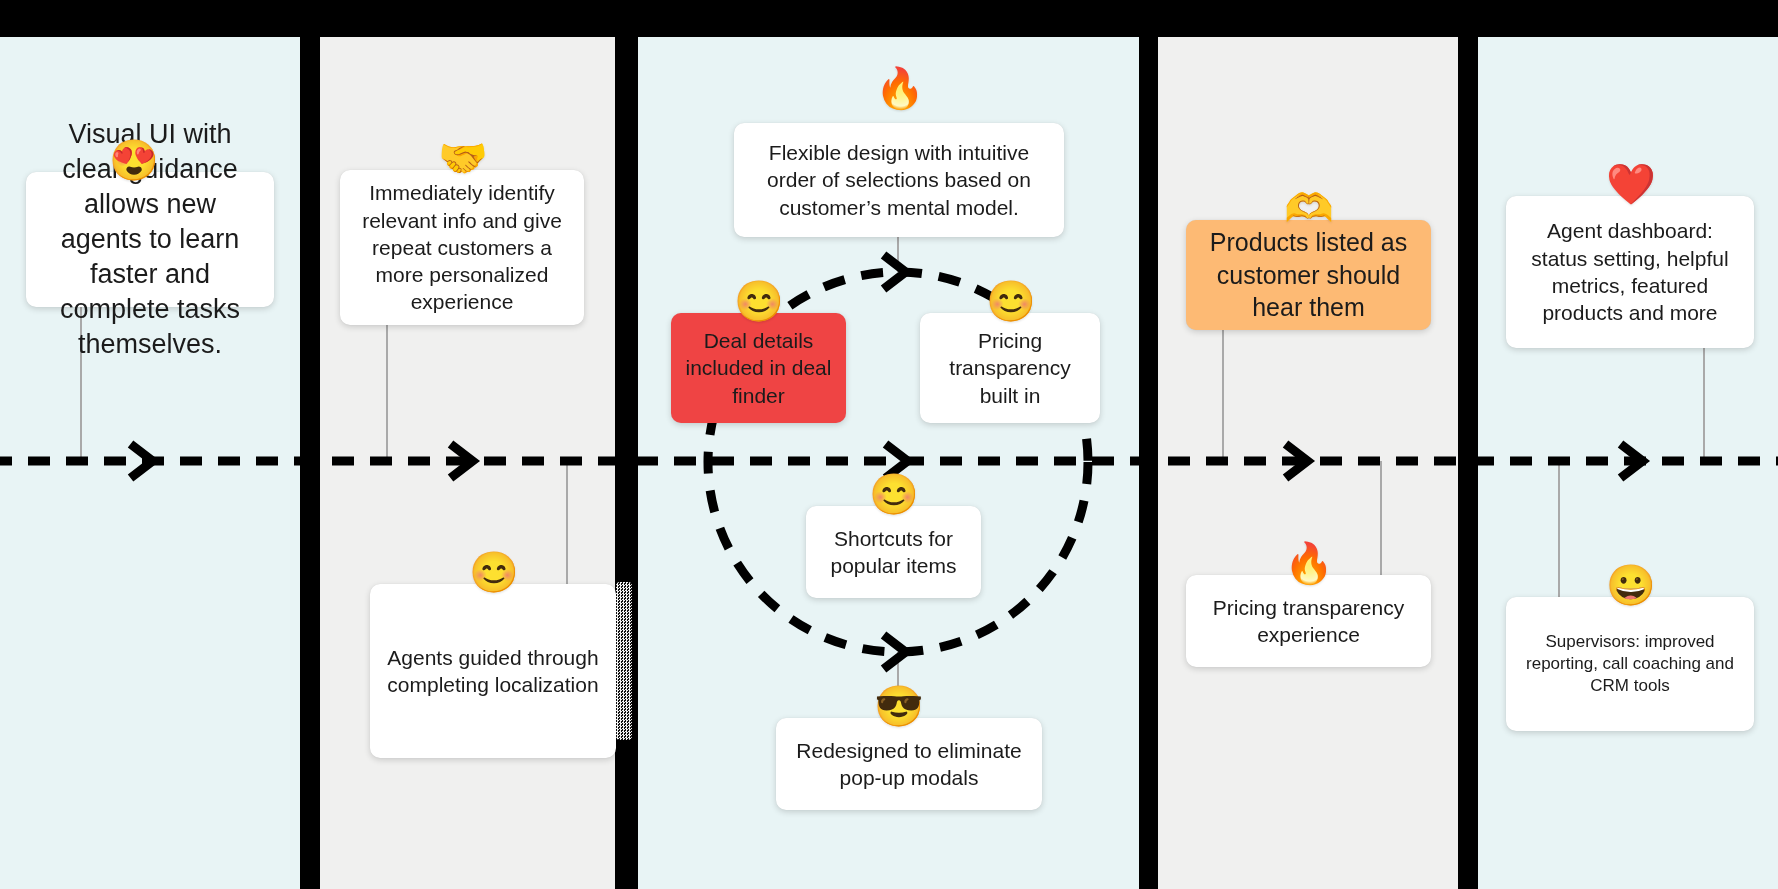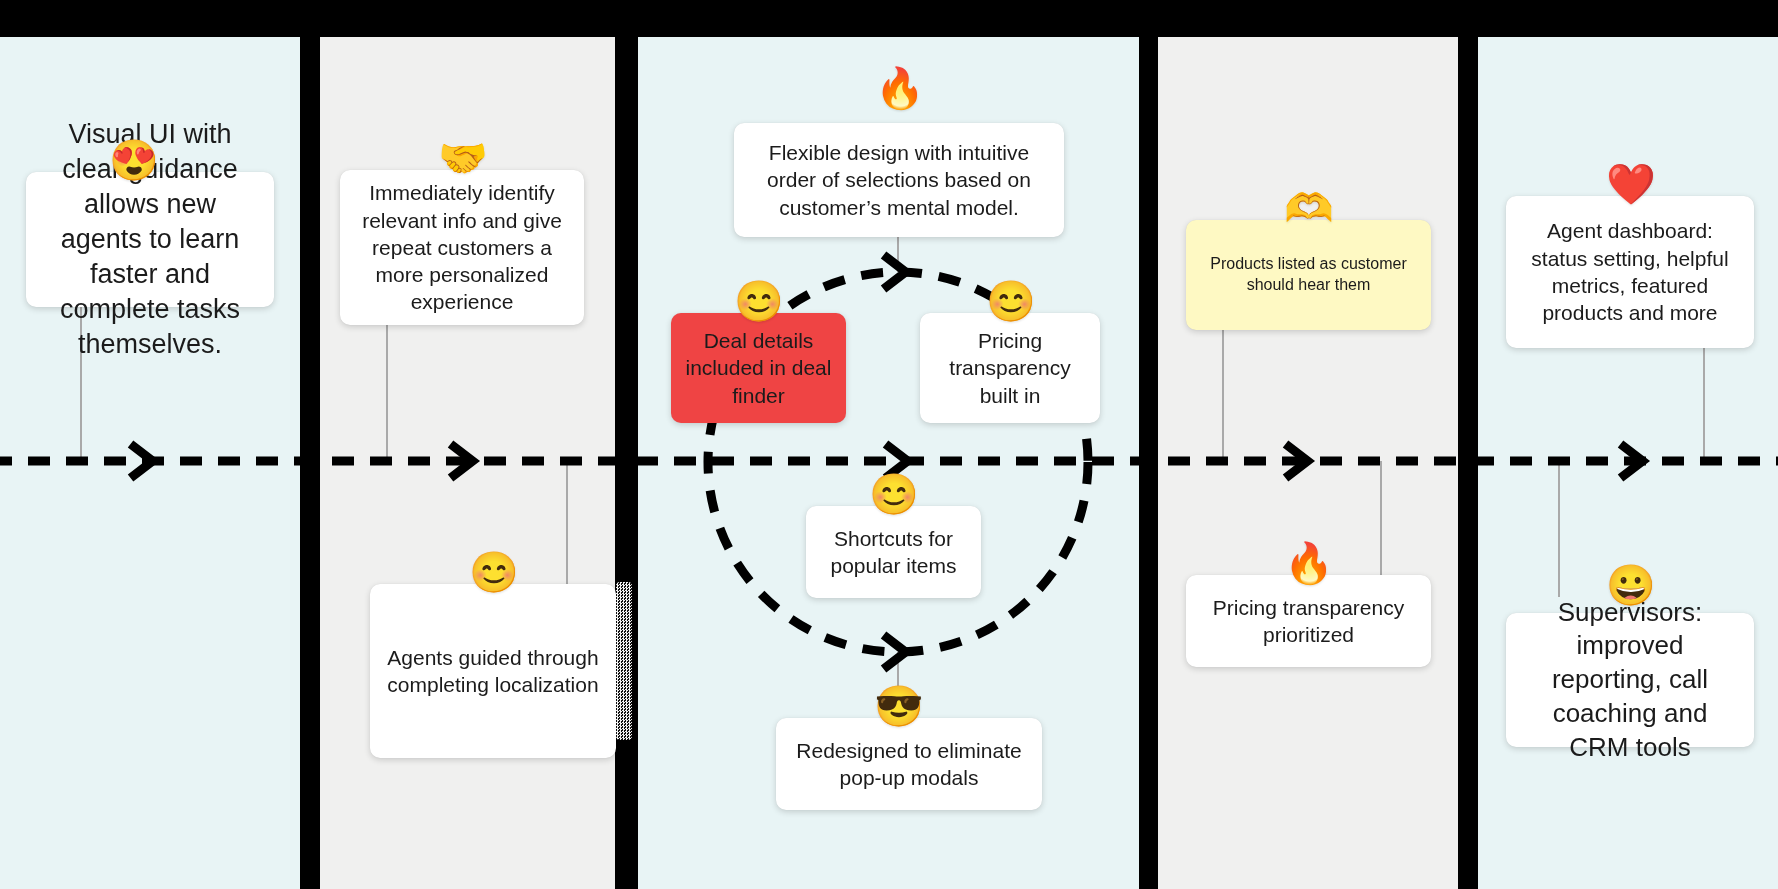--- a/index.html
+++ b/index.html
@@ -141,33 +141,33 @@
       </div>
       <div class="badge" style="left: 986px; top: 281px; width: 48px;">😊</div>
       <div class="card" style="left: 806px; top: 506px; width: 175px; height: 92px; font-size: 21px; background: rgb(255, 255, 255); color: rgb(27, 27, 27);">
         <span>Shortcuts for popular items</span>
       </div>
       <div class="badge" style="left: 869.5px; top: 474px; width: 48px;">😊</div>
       <div class="card" style="left: 776px; top: 718px; width: 266px; height: 92px; font-size: 21px; background: rgb(255, 255, 255); color: rgb(27, 27, 27);">
         <span>Redesigned to eliminate pop-up modals</span>
       </div>
       <div class="badge" style="left: 874px; top: 686px; width: 48px;">😎</div>
-      <div class="card" style="left: 1186px; top: 220px; width: 245px; height: 110px; font-size: 16px; background: #fef9c3; color: rgb(27, 27, 27);">
+      <div class="card" style="left: 1186px; top: 220px; width: 245px; height: 110px; font-size: 25px; background: #fdba74; color: rgb(27, 27, 27);">
         <span>Products listed as customer should hear them</span>
       </div>
       <div class="badge" style="left: 1284.5px; top: 188px; width: 48px;">🫶</div>
       <div class="card" style="left: 1186px; top: 575px; width: 245px; height: 92px; font-size: 21px; background: rgb(255, 255, 255); color: rgb(27, 27, 27);">
-        <span>Pricing transparency prioritized</span>
+        <span>Pricing transparency experience</span>
       </div>
       <div class="badge" style="left: 1284.5px; top: 543px; width: 48px;">🔥</div>
       <div class="card" style="left: 1506px; top: 196px; width: 248px; height: 152px; font-size: 21px; background: rgb(255, 255, 255); color: rgb(27, 27, 27);">
         <span>Agent dashboard: status setting, helpful metrics, featured products and more</span>
       </div>
       <div class="badge" style="left: 1606px; top: 164px; width: 48px;">❤️</div>
-      <div class="card" style="left: 1506px; top: 597px; width: 248px; height: 134px; font-size: 26px; background: rgb(255, 255, 255); color: rgb(27, 27, 27); margin-top: 16px;">
+      <div class="card" style="left: 1506px; top: 597px; width: 248px; height: 134px; font-size: 17px; background: rgb(255, 255, 255); color: rgb(27, 27, 27);">
         <span>Supervisors: improved reporting, call coaching and CRM tools</span>
       </div>
       <div class="badge" style="left: 1606px; top: 565px; width: 48px;">😀</div>
     </div>
 
   <div id="dividers">
       <div class="divider" style="left: 300px; width: 20px; background: rgb(0, 0, 0);"></div>
       <div class="divider" style="left: 615px; width: 23px; background: rgb(0, 0, 0);"></div>
       <div class="divider" style="left: 1139px; width: 19px; background: rgb(0, 0, 0);"></div>
       <div class="divider" style="left: 1458px; width: 20px; background: rgb(0, 0, 0);"></div>

